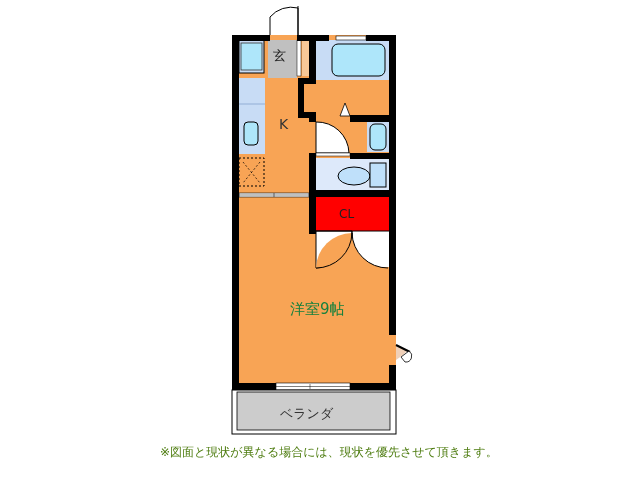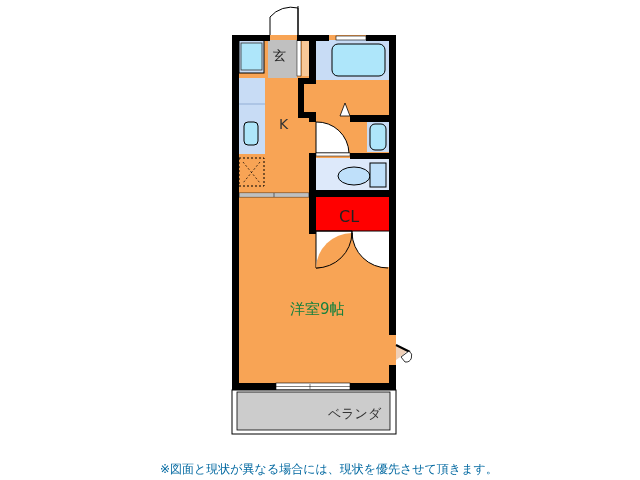--- a/index.html
+++ b/index.html
@@ -2,23 +2,23 @@
 <html><head>
 <meta charset="utf-8">
 <style>
   html, body { margin:0; padding:0; background:#ffffff; }
   body { width:640px; height:480px; position:relative; overflow:hidden; font-family:"DejaVu Sans", sans-serif; }
   #plan { position:absolute; left:0; top:0; width:640px; height:480px; }
   .lbl { position:absolute; font-family:"DejaVu Sans", sans-serif; color:#000; white-space:nowrap; }
   .room-k { left:279px; top:116px; font-size:14px; color:#333; }
   .room-entry { left:273px; top:47px; font-size:13px; color:#222; }
   .room-main { left:290px; top:300px; font-size:15px; color:#15803d; }
-  .room-cl { left:339px; top:207px; font-size:16px; color:#222; }
-  .room-veranda { left:280px; top:405px; font-size:13px; color:#333;margin-left:48px; }
-  .note { left:160px; top:461px; font-size:12px; color:#0369a1; }
+  .room-cl { left:339px; top:207px; font-size:12px; color:#222; }
+  .room-veranda { left:280px; top:405px; font-size:13px; color:#333; }
+  .note { left:160px; top:444px; font-size:12px; color:#4d7c0f; }
 </style>
 </head>
 <body>
 
 <svg id="plan" viewBox="0 0 640 480" xmlns="http://www.w3.org/2000/svg">
 
   <g>
     <path d="M270 35 L270 17 A28 28 0 0 1 298 8 L298 35" fill="#fff" stroke="#000" stroke-width="1"></path>
     <line x1="298" y1="6" x2="298" y2="35" stroke="#000" stroke-width="1"></line>
   </g>

